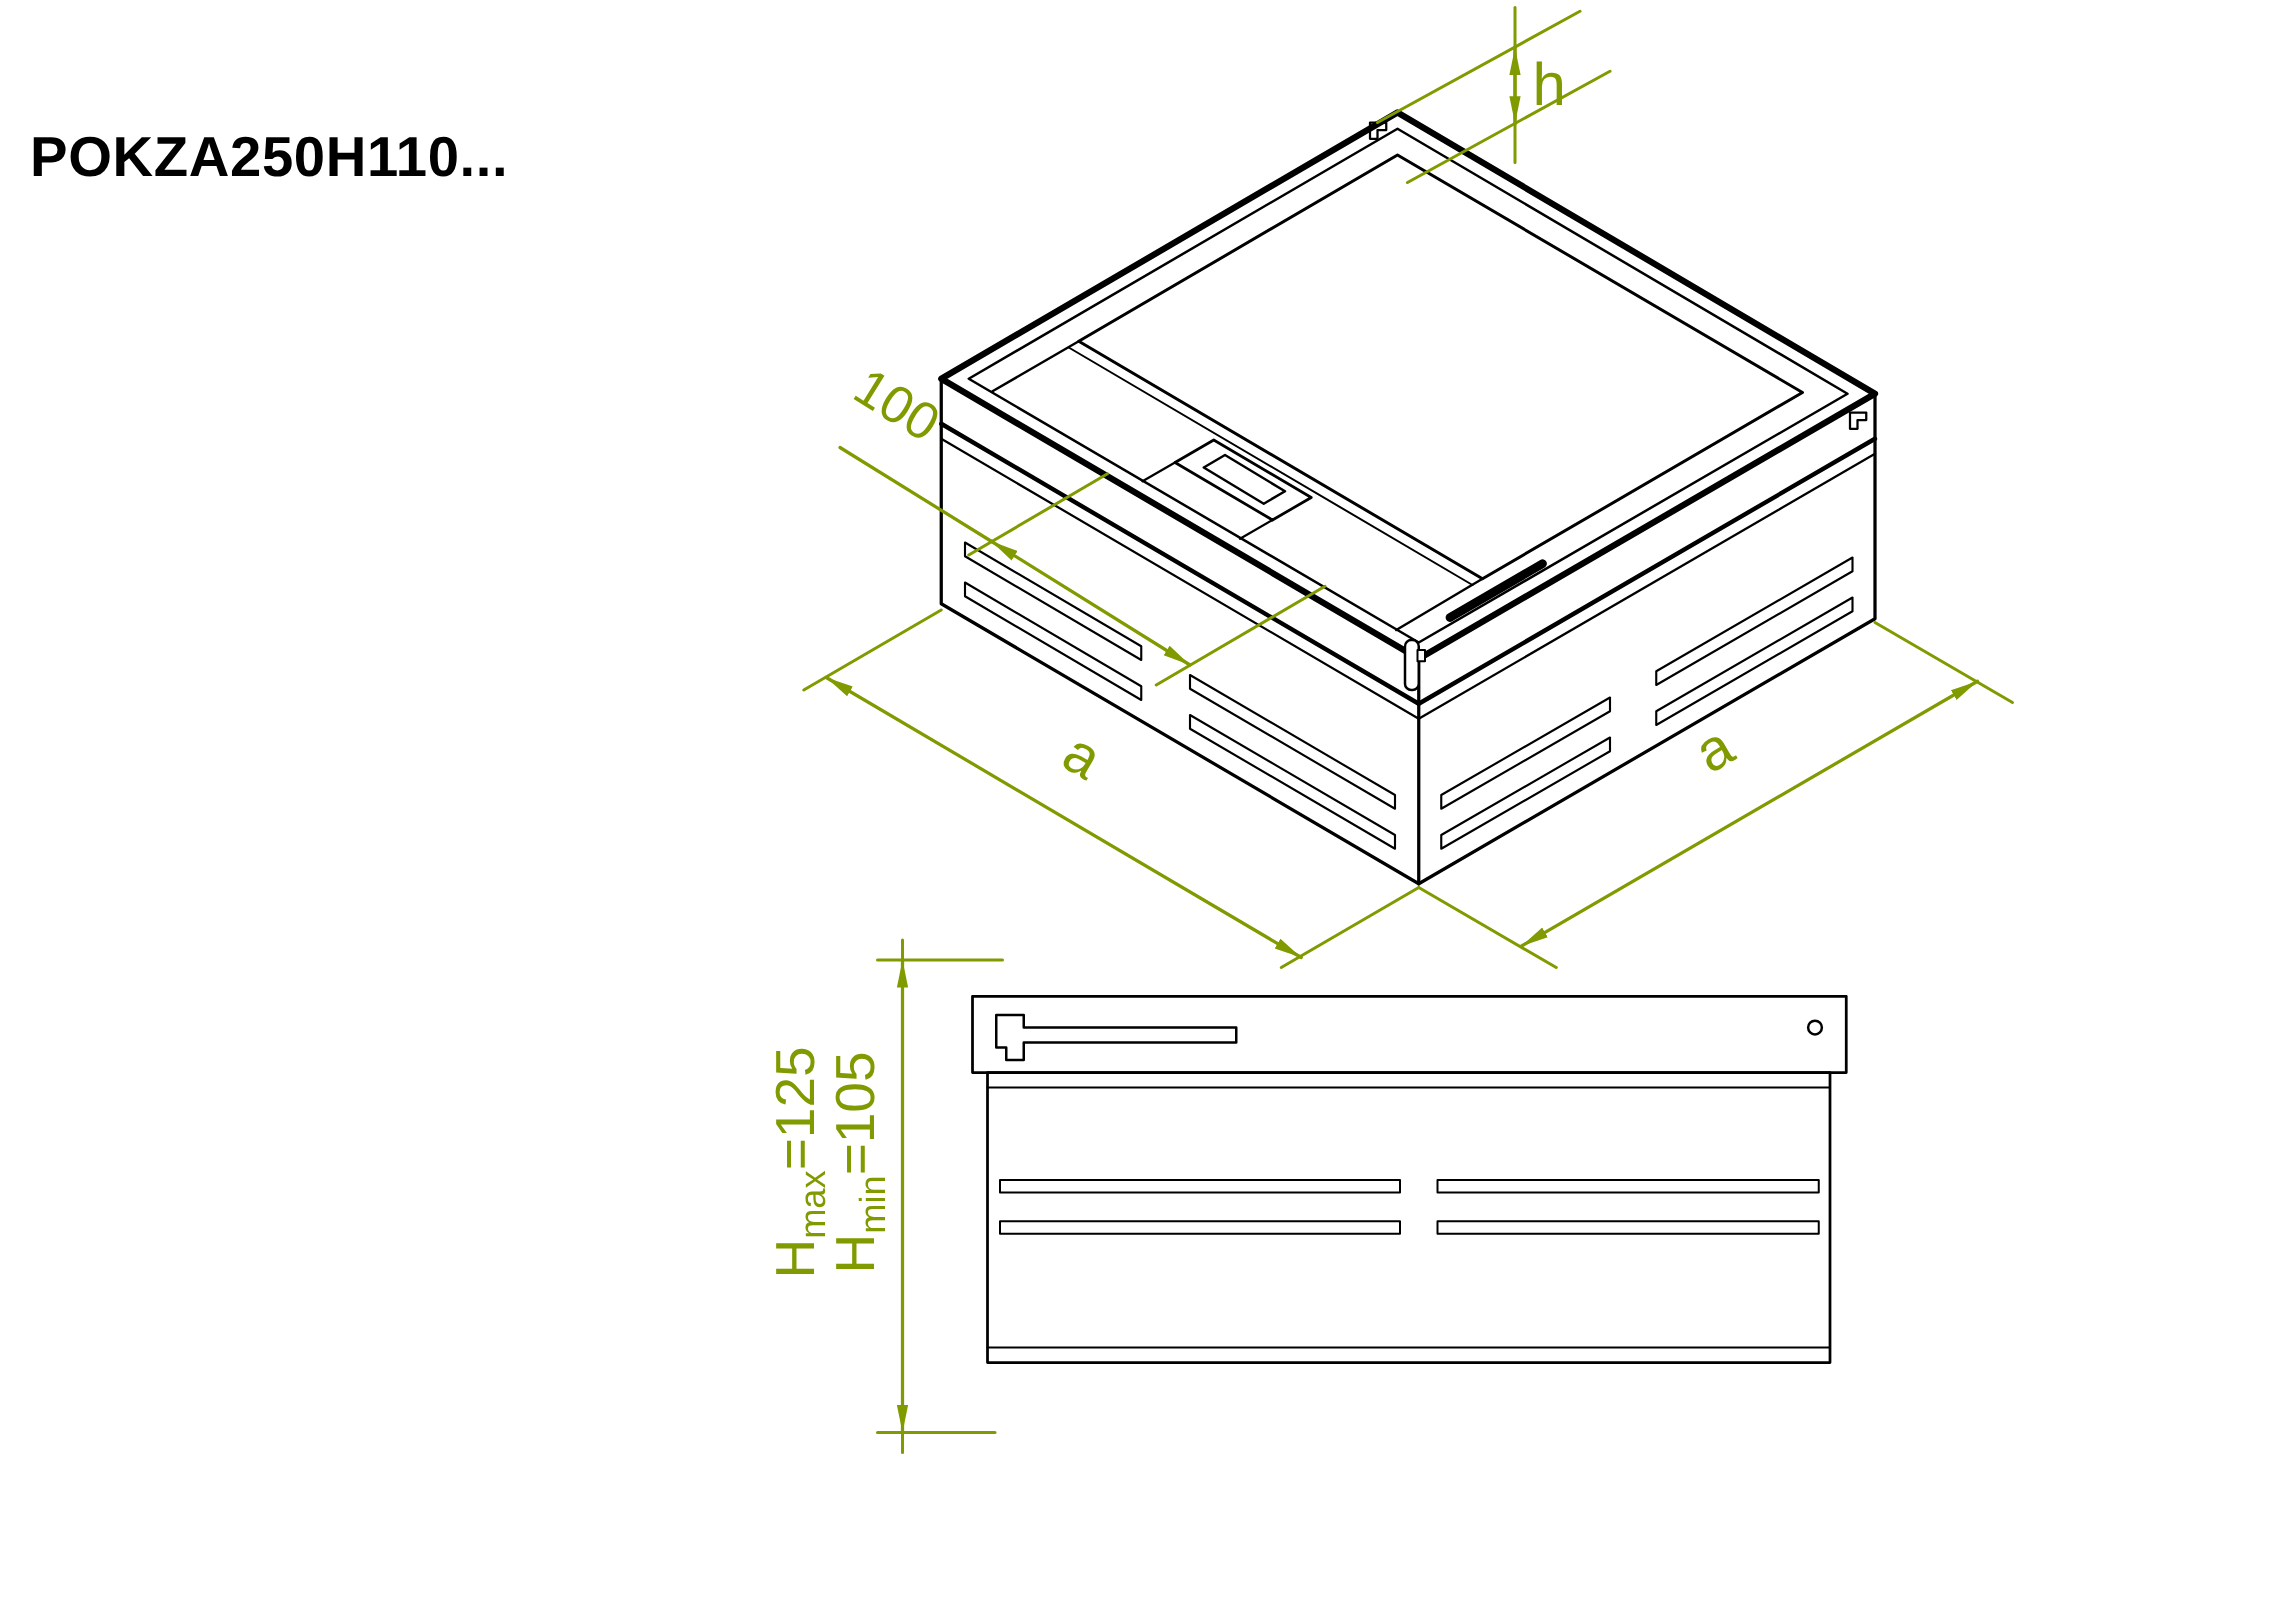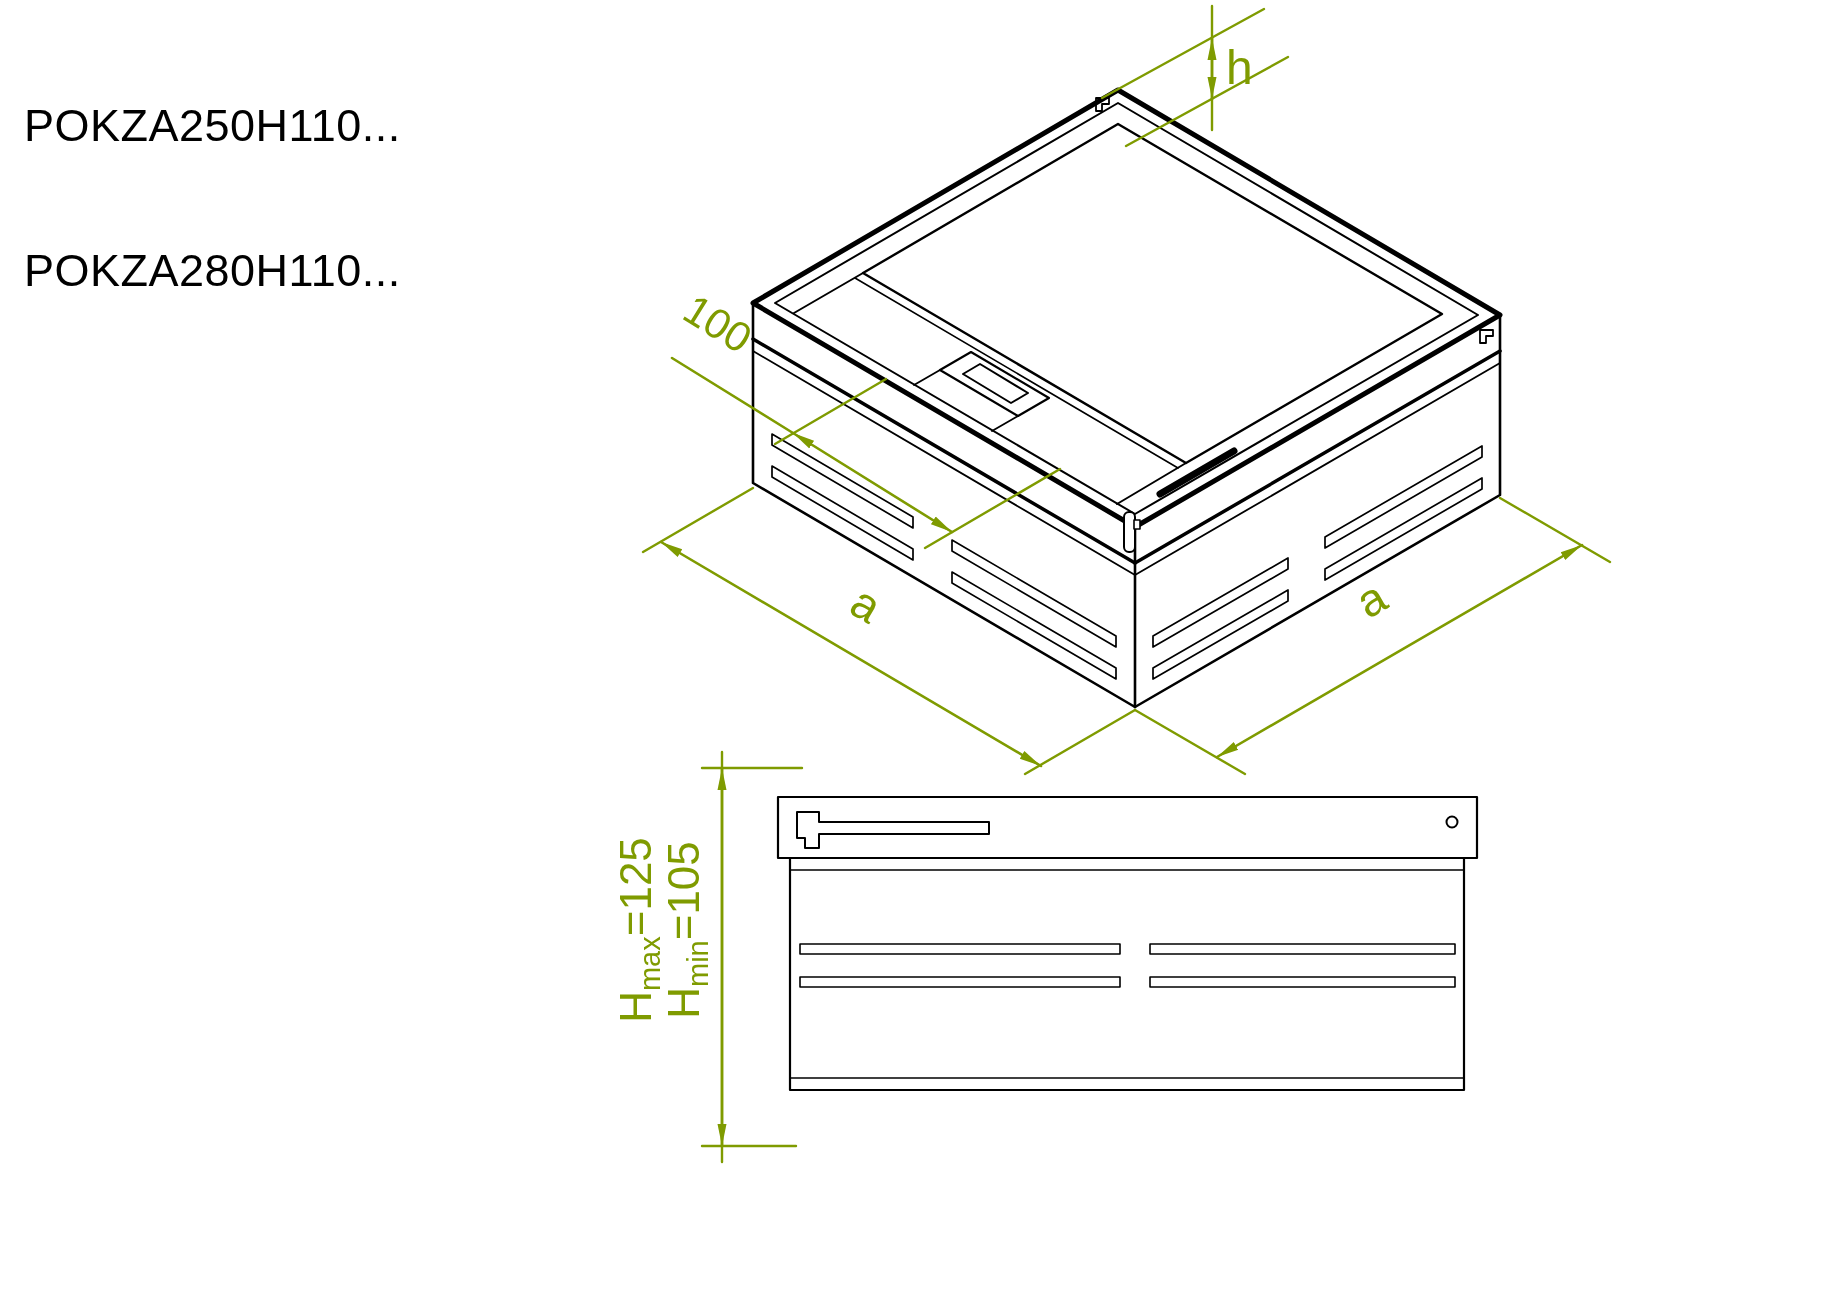--- a/index.html
+++ b/index.html
@@ -2,35 +2,34 @@
 <html><head>
 <meta charset="utf-8">
 <style>
   html,body{margin:0;padding:0;}
   body{
     width:1826px;height:1298px;background:#ffffff;position:relative;overflow:hidden;
     font-family:"Liberation Sans", sans-serif;
   }
   .title{
     position:absolute;left:24px;top:6px;color:#000;
-    font-weight:normal;font-size:45px;line-height:1.07;letter-spacing:.5px;
+    font-weight:bold;font-size:45px;line-height:1.07;letter-spacing:.5px;
     white-space:pre;
   }
   svg{position:absolute;left:0;top:0;}
   .blk{stroke:#000000;fill:none;stroke-linejoin:round;stroke-linecap:round;}
   .blkfill{stroke:#000000;fill:#ffffff;stroke-linejoin:round;}
   .grn{stroke:#7f9b00;fill:none;stroke-linecap:round;}
   text.dim{fill:#7f9b00;stroke:none;font-family:"Liberation Sans",sans-serif;}
 </style>
 </head>
 <body>
 
 <div class="title">
   <div>POKZA250H110...</div>
-  <div>POKZA280H110...</div>
 </div>
 
 <svg width="1826" height="1298" viewBox="0 0 1826 1298">
   <defs>
     <marker id="dimArrow" markerUnits="userSpaceOnUse" markerWidth="22" markerHeight="14" refX="22" refY="7" orient="auto-start-reverse" viewBox="0 0 22 14">
       <path d="M22,7 L0,2.5 L0,11.5 Z" fill="#7f9b00"></path>
     </marker>
   </defs>
 
   <g>

